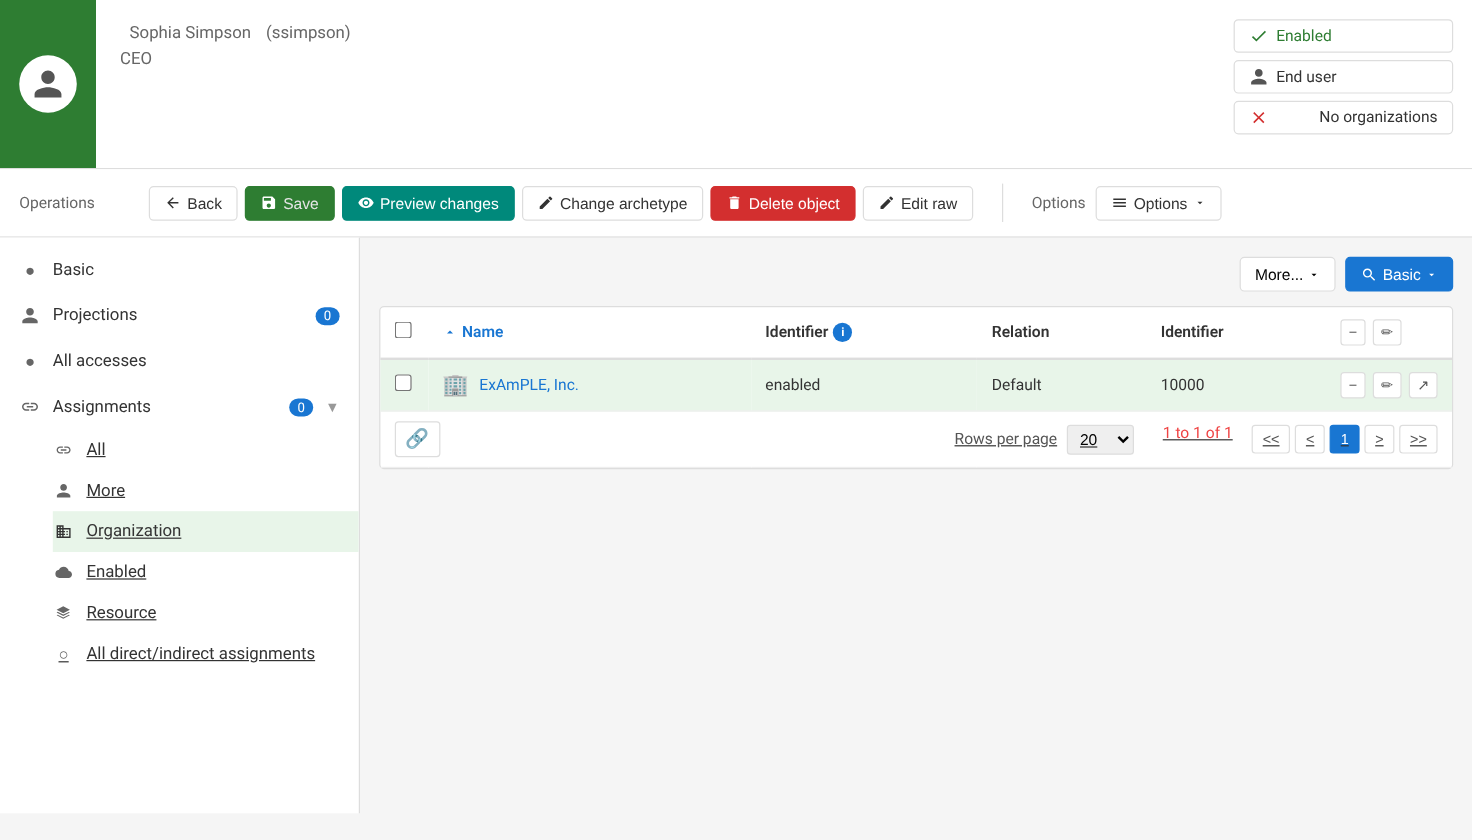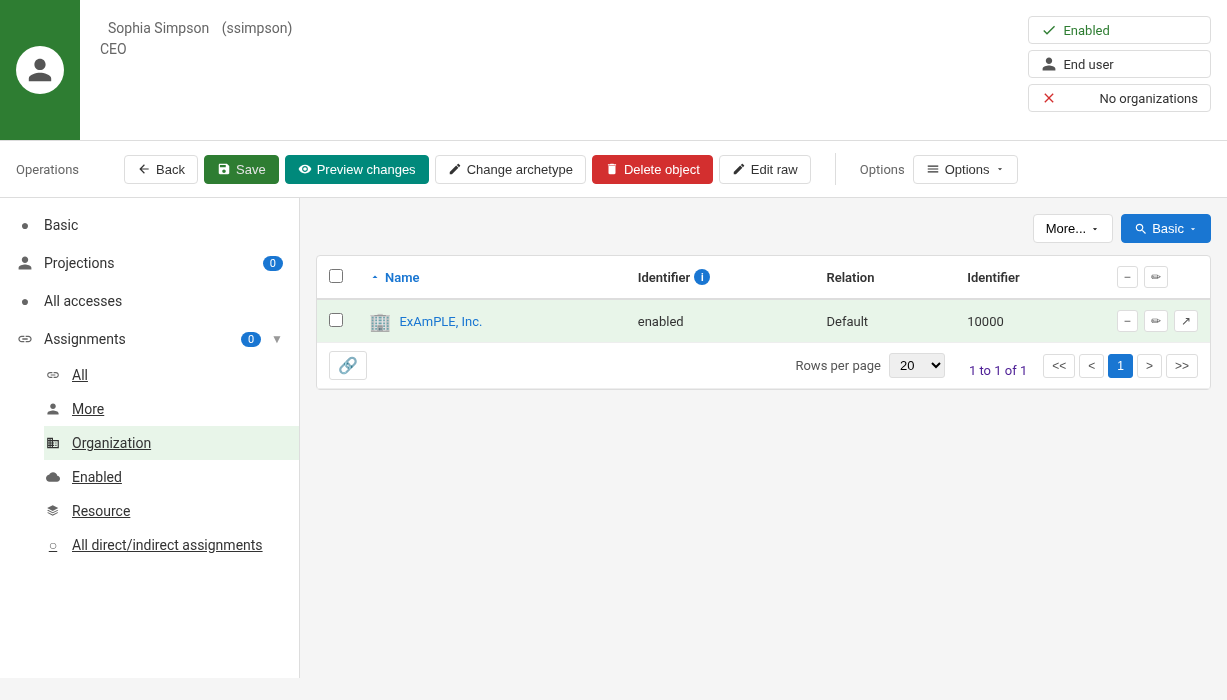--- a/index.html
+++ b/index.html
@@ -66,21 +66,21 @@
     .org-name-cell { display: flex; align-items: center; gap: 8px; }
     .org-icon { color: #f5a623; font-size: 18px; }
     .action-icons { display: flex; align-items: center; gap: 6px; }
     .action-btn { padding: 3px 6px; border: 1px solid #ddd; border-radius: 3px; cursor: pointer; background: white; font-size: 12px; color: #555; }
 
     
     .pagination-row td { padding: 8px 12px; }
     .pagination { display: flex; align-items: center; justify-content: flex-end; gap: 4px; }
     .rows-per-page { display: flex; align-items: center; gap: 8px; margin-right: 16px; font-size: 13px; color: #555; }
     .rows-select { padding: 3px 6px; border: 1px solid #ddd; border-radius: 3px; font-size: 13px; }
-    .page-count { margin-right: 8px; font-size: 13px; color: #4c1d95; }
+    .page-count { margin-right: 8px; font-size: 13px; color: #ef4444; }
     .page-btn { padding: 4px 8px; border: 1px solid #ddd; border-radius: 3px; cursor: pointer; background: white; font-size: 12px; color: #555; }
     .page-btn.active { background: #1976d2; color: white; border-color: #1976d2; }
 
     .info-icon { display: inline-flex; align-items: center; justify-content: center; width: 16px; height: 16px; background: #1976d2; color: white; border-radius: 50%; font-size: 10px; font-weight: bold; cursor: pointer; }
 
     
     input[type="checkbox"] { width: 14px; height: 14px; cursor: pointer; }
   </style>
 </head>
 <body>
@@ -339,21 +339,21 @@
                 <button class="action-btn">−</button>
                 <button class="action-btn">✏</button>
                 <button class="action-btn">↗</button>
               </div>
             </td>
           </tr>
           <tr class="pagination-row">
             <td colspan="6">
               <div style="display:flex; align-items:center; justify-content:space-between;">
                 <button class="action-btn" style="font-size:16px; padding:4px 8px;">🔗</button>
-                <div style="display:flex; align-items:flex-end; gap:8px;">
+                <div style="display:flex; align-items:flex-start; gap:8px;text-decoration:underline;">
                   <div class="rows-per-page">
                     <span>Rows per page</span>
                     <select class="rows-select">
                       <option>5</option>
                       <option>10</option>
                       <option selected="">20</option>
                       <option>50</option>
                       <option>100</option>
                     </select>
                   </div>

